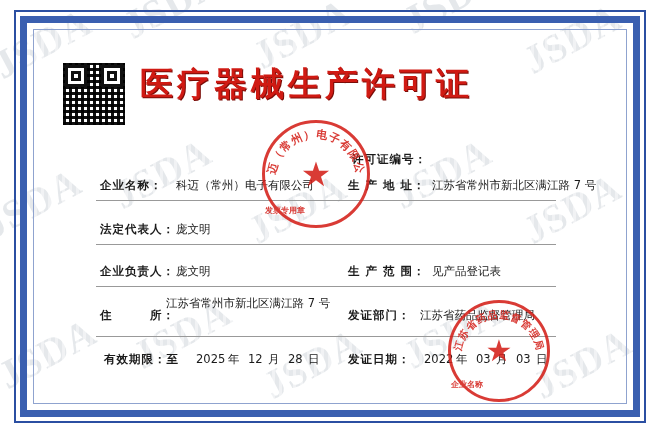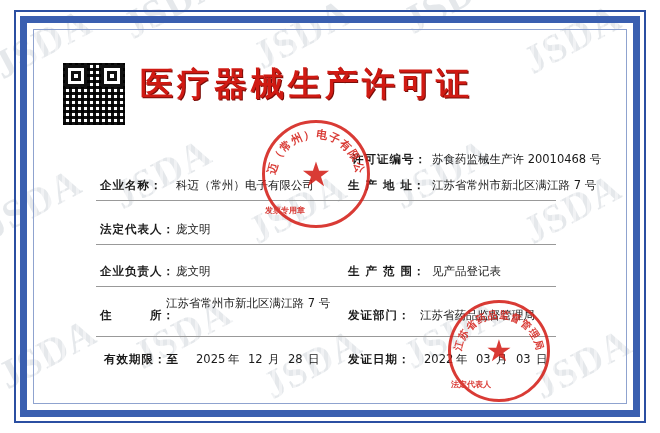--- a/index.html
+++ b/index.html
@@ -193,21 +193,20 @@
 
   <div class="border-outer"></div>
   <div class="border-mid"></div>
   <div class="border-inner"></div>
 
   <div class="qr"></div>
 
   <div class="title">医疗器械生产许可证</div>
 
   <div class="field label" style="left:352px; top:152px;">许可证编号：</div>
-  <div class="field value" style="left:432px; top:152px;">苏食药监械生产许 20010468 号</div>
 
   <div class="field label" style="left:100px; top:178px;">企业名称：</div>
   <div class="field value" style="left:176px; top:178px;">科迈（常州）电子有限公司</div>
   <div class="field label" style="left:348px; top:178px;">生 产 地 址：</div>
   <div class="field value" style="left:432px; top:178px;">江苏省常州市新北区满江路 7 号</div>
   <div class="rule" style="left:96px; top:200px; width:460px;"></div>
 
   <div class="field label" style="left:100px; top:222px;">法定代表人：</div>
   <div class="field value" style="left:176px; top:222px;">庞文明</div>
   <div class="rule" style="left:96px; top:244px; width:460px;"></div>
@@ -256,16 +255,16 @@
   <div class="seal seal-issuer">
     <svg class="seal-arc" viewBox="0 0 96 96">
       <defs>
         <path id="arc2" d="M 10,53 A 38,38 0 0 1 86,53"></path>
       </defs>
       <text font-size="10" letter-spacing="1">
         <textPath href="#arc2" startOffset="50%" text-anchor="middle">江苏省药品监督管理局</textPath>
       </text>
     </svg>
     <span class="star">★</span>
-    <div class="seal-bottom">法定代表人</div>
+    <div class="seal-bottom">企业名称</div>
   </div>
 
 </div>
 
 </body></html>

